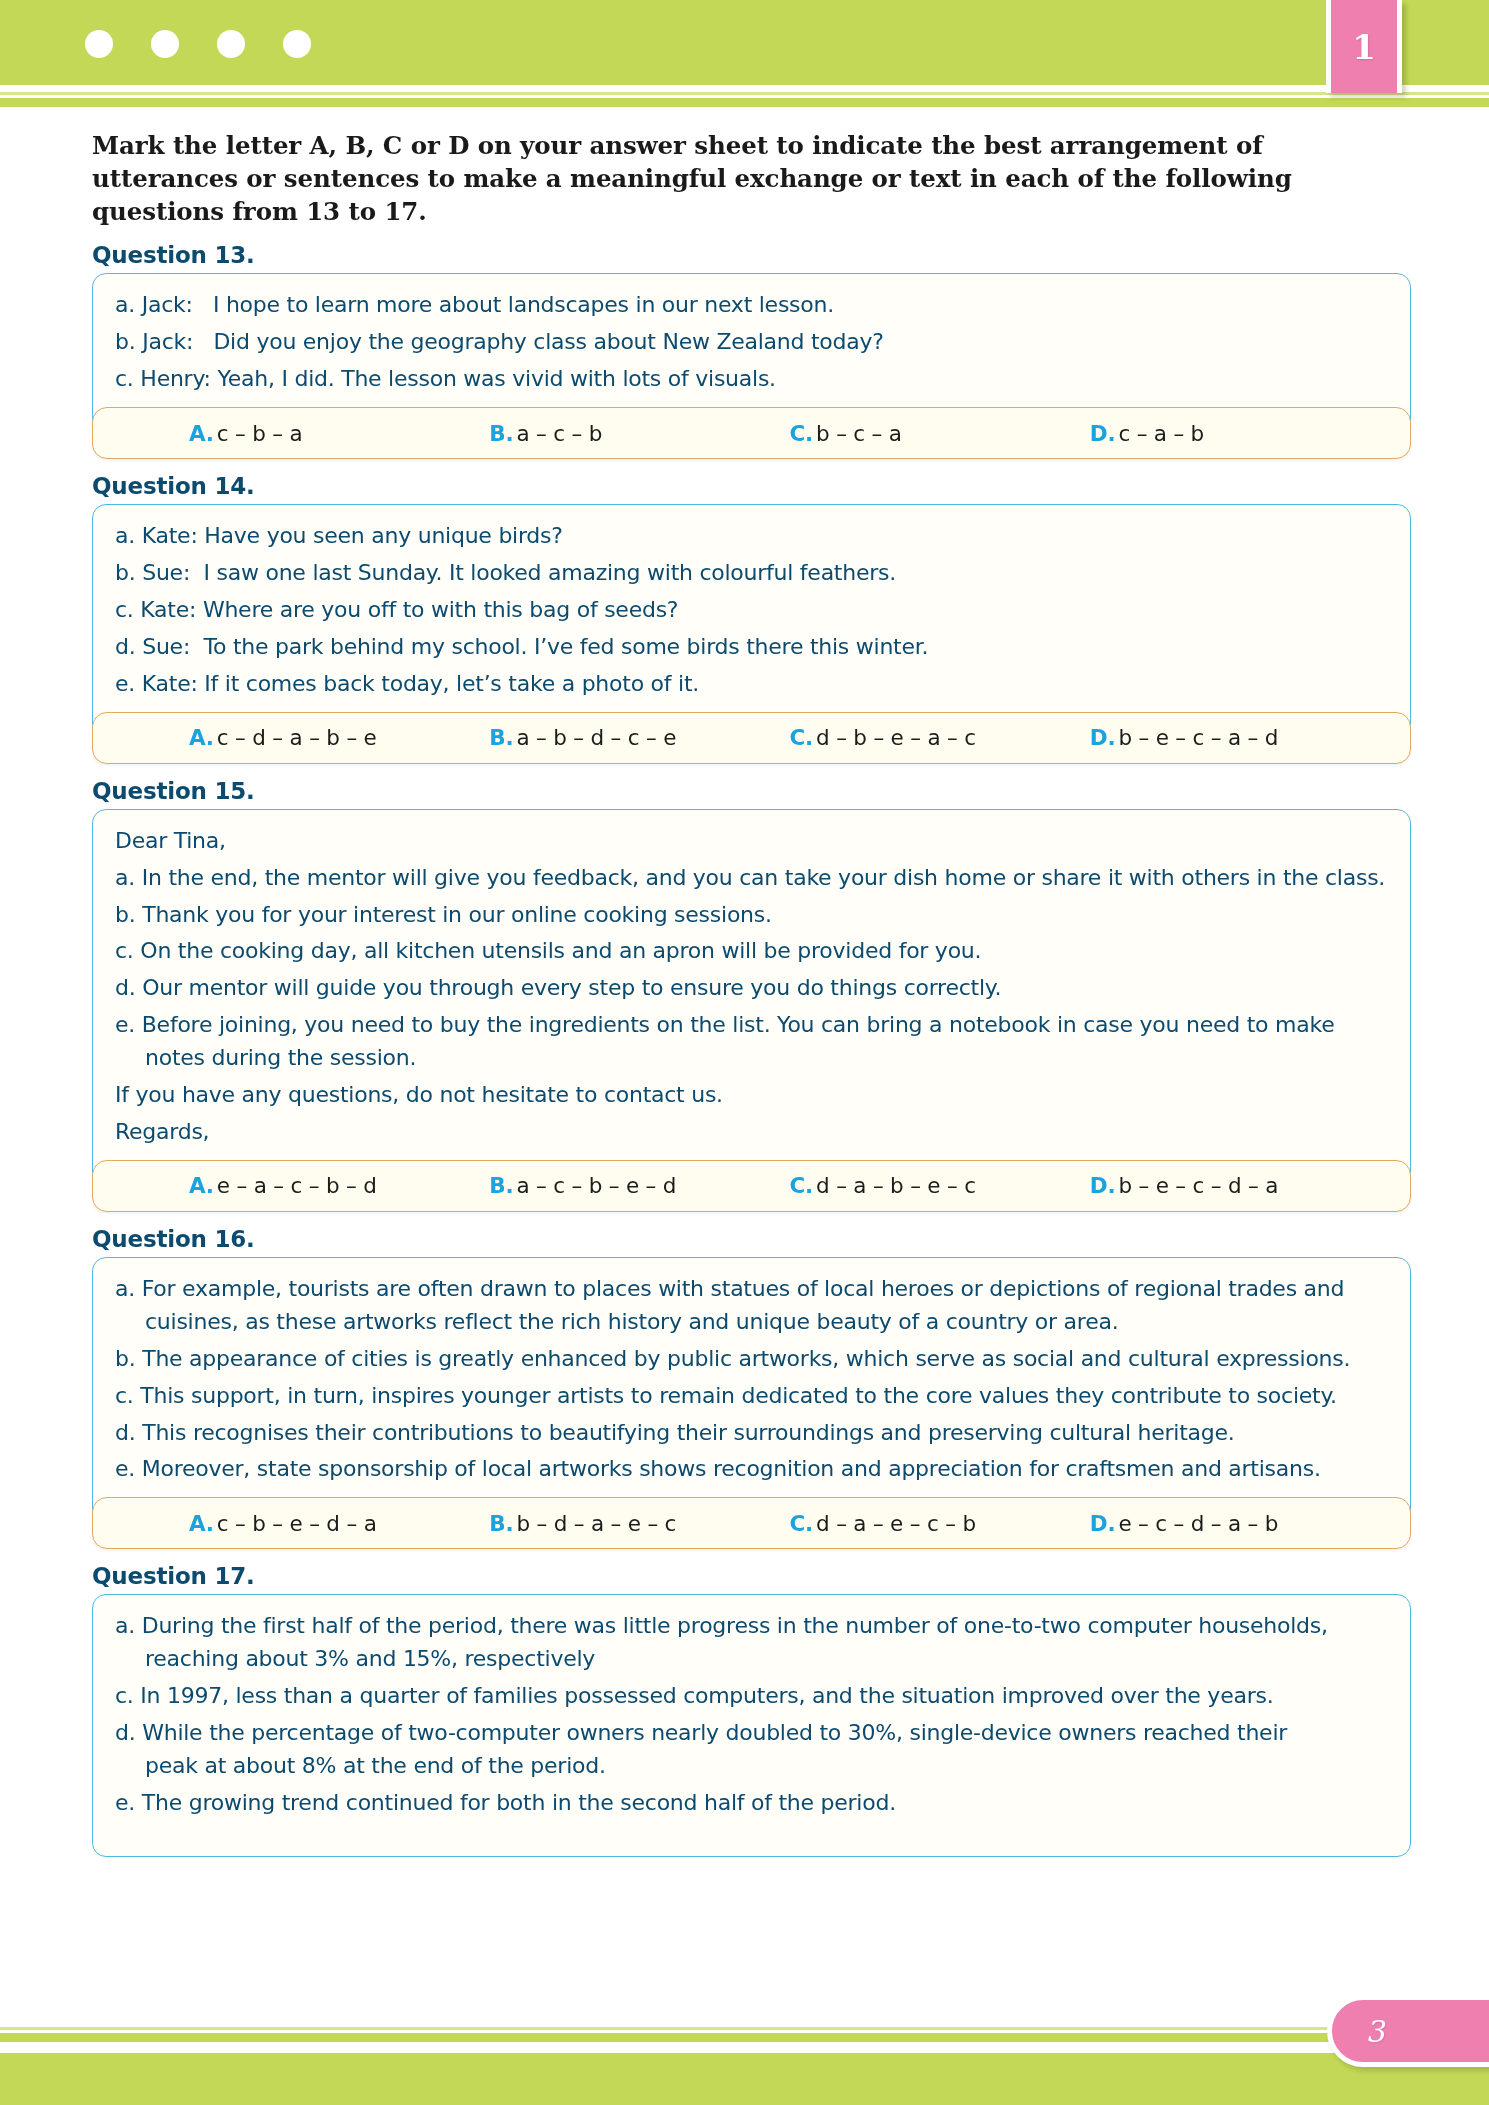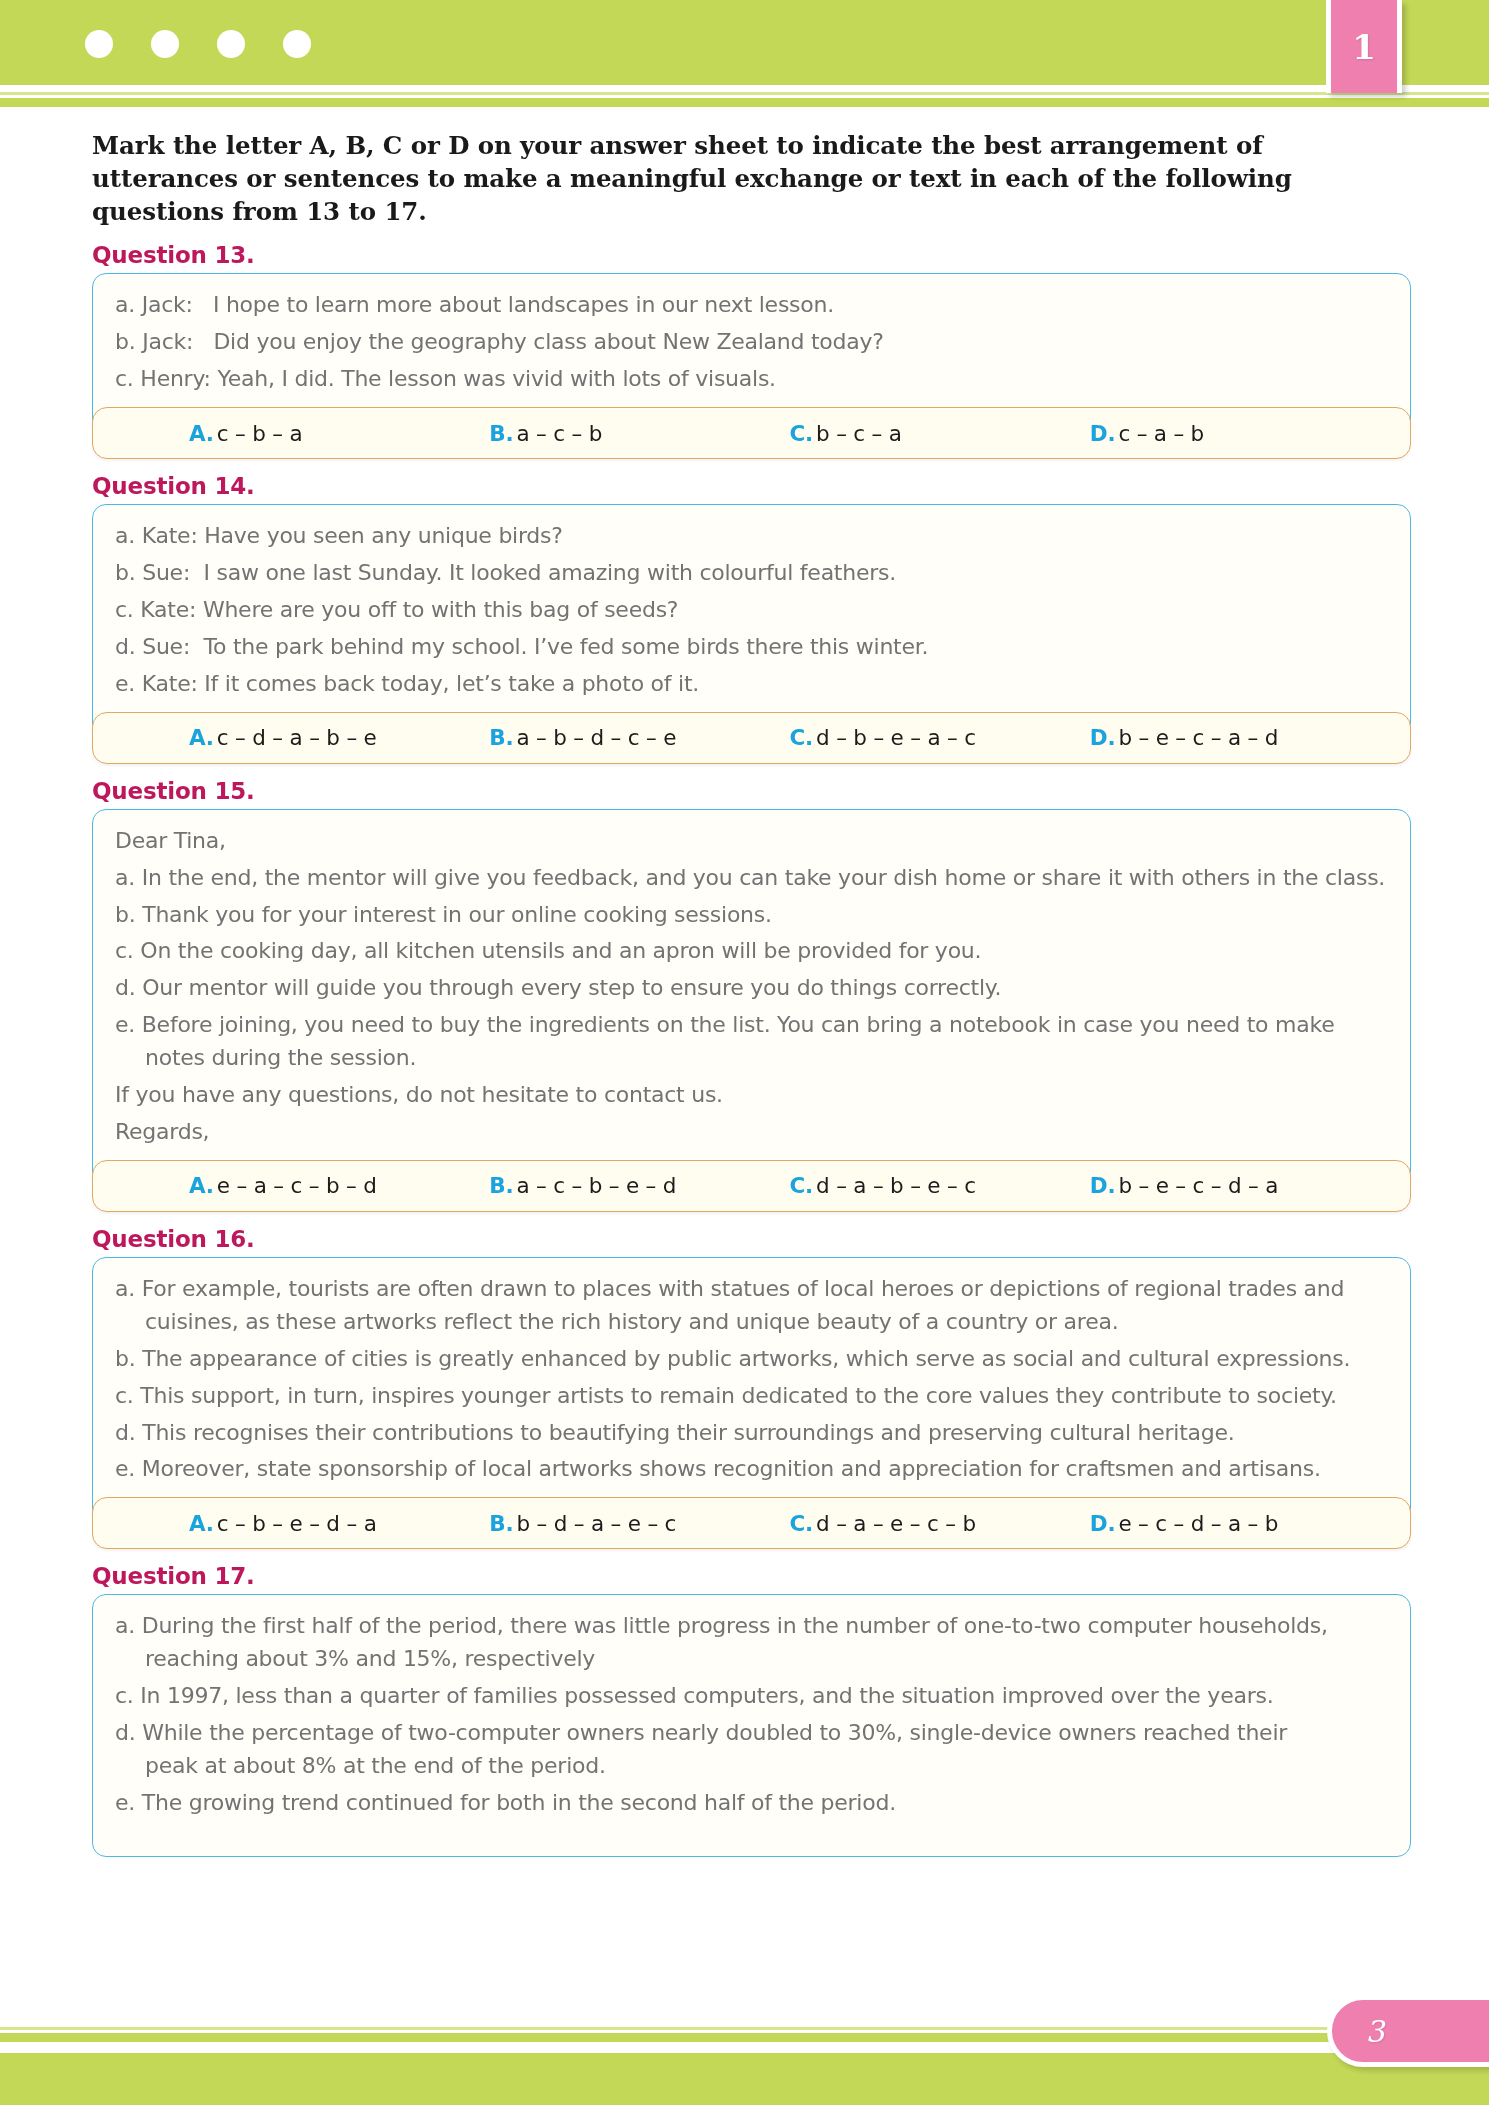--- a/index.html
+++ b/index.html
@@ -92,40 +92,40 @@
     line-height: 1.34;
     color: #1a1a1a;
     letter-spacing: -0.1px;
   }
 
   .q-block {
     margin: 0 85px;
     position: relative;
   }
   .q-label {
-    color: #be185d;
+    color: #0c4a6e;
     font-family: "DejaVu Sans", sans-serif;
     font-weight: bold;
     font-size: 23px;
     letter-spacing: -0.2px;
     margin-top: 14px;
     margin-bottom: 5px;
   }
   .q-card {
     border: 1.6px solid #4cb9e3;
     border-radius: 14px;
     background: #fffef9;
     padding: 16px 22px 38px 22px;
     position: relative;
   }
   .q-line {
     font-family: "DejaVu Sans", sans-serif;
     font-size: 22px;
     line-height: 1.36;
-    color: #737373;
+    color: #0c4a6e;
     margin: 0 0 7px 0;
     white-space: pre-wrap;
     letter-spacing: -0.25px;
   }
   .q-line.indent {
     padding-left: 30px;
     margin-top: -4px;
   }
   .q-line:last-child { margin-bottom: 0; }
 

